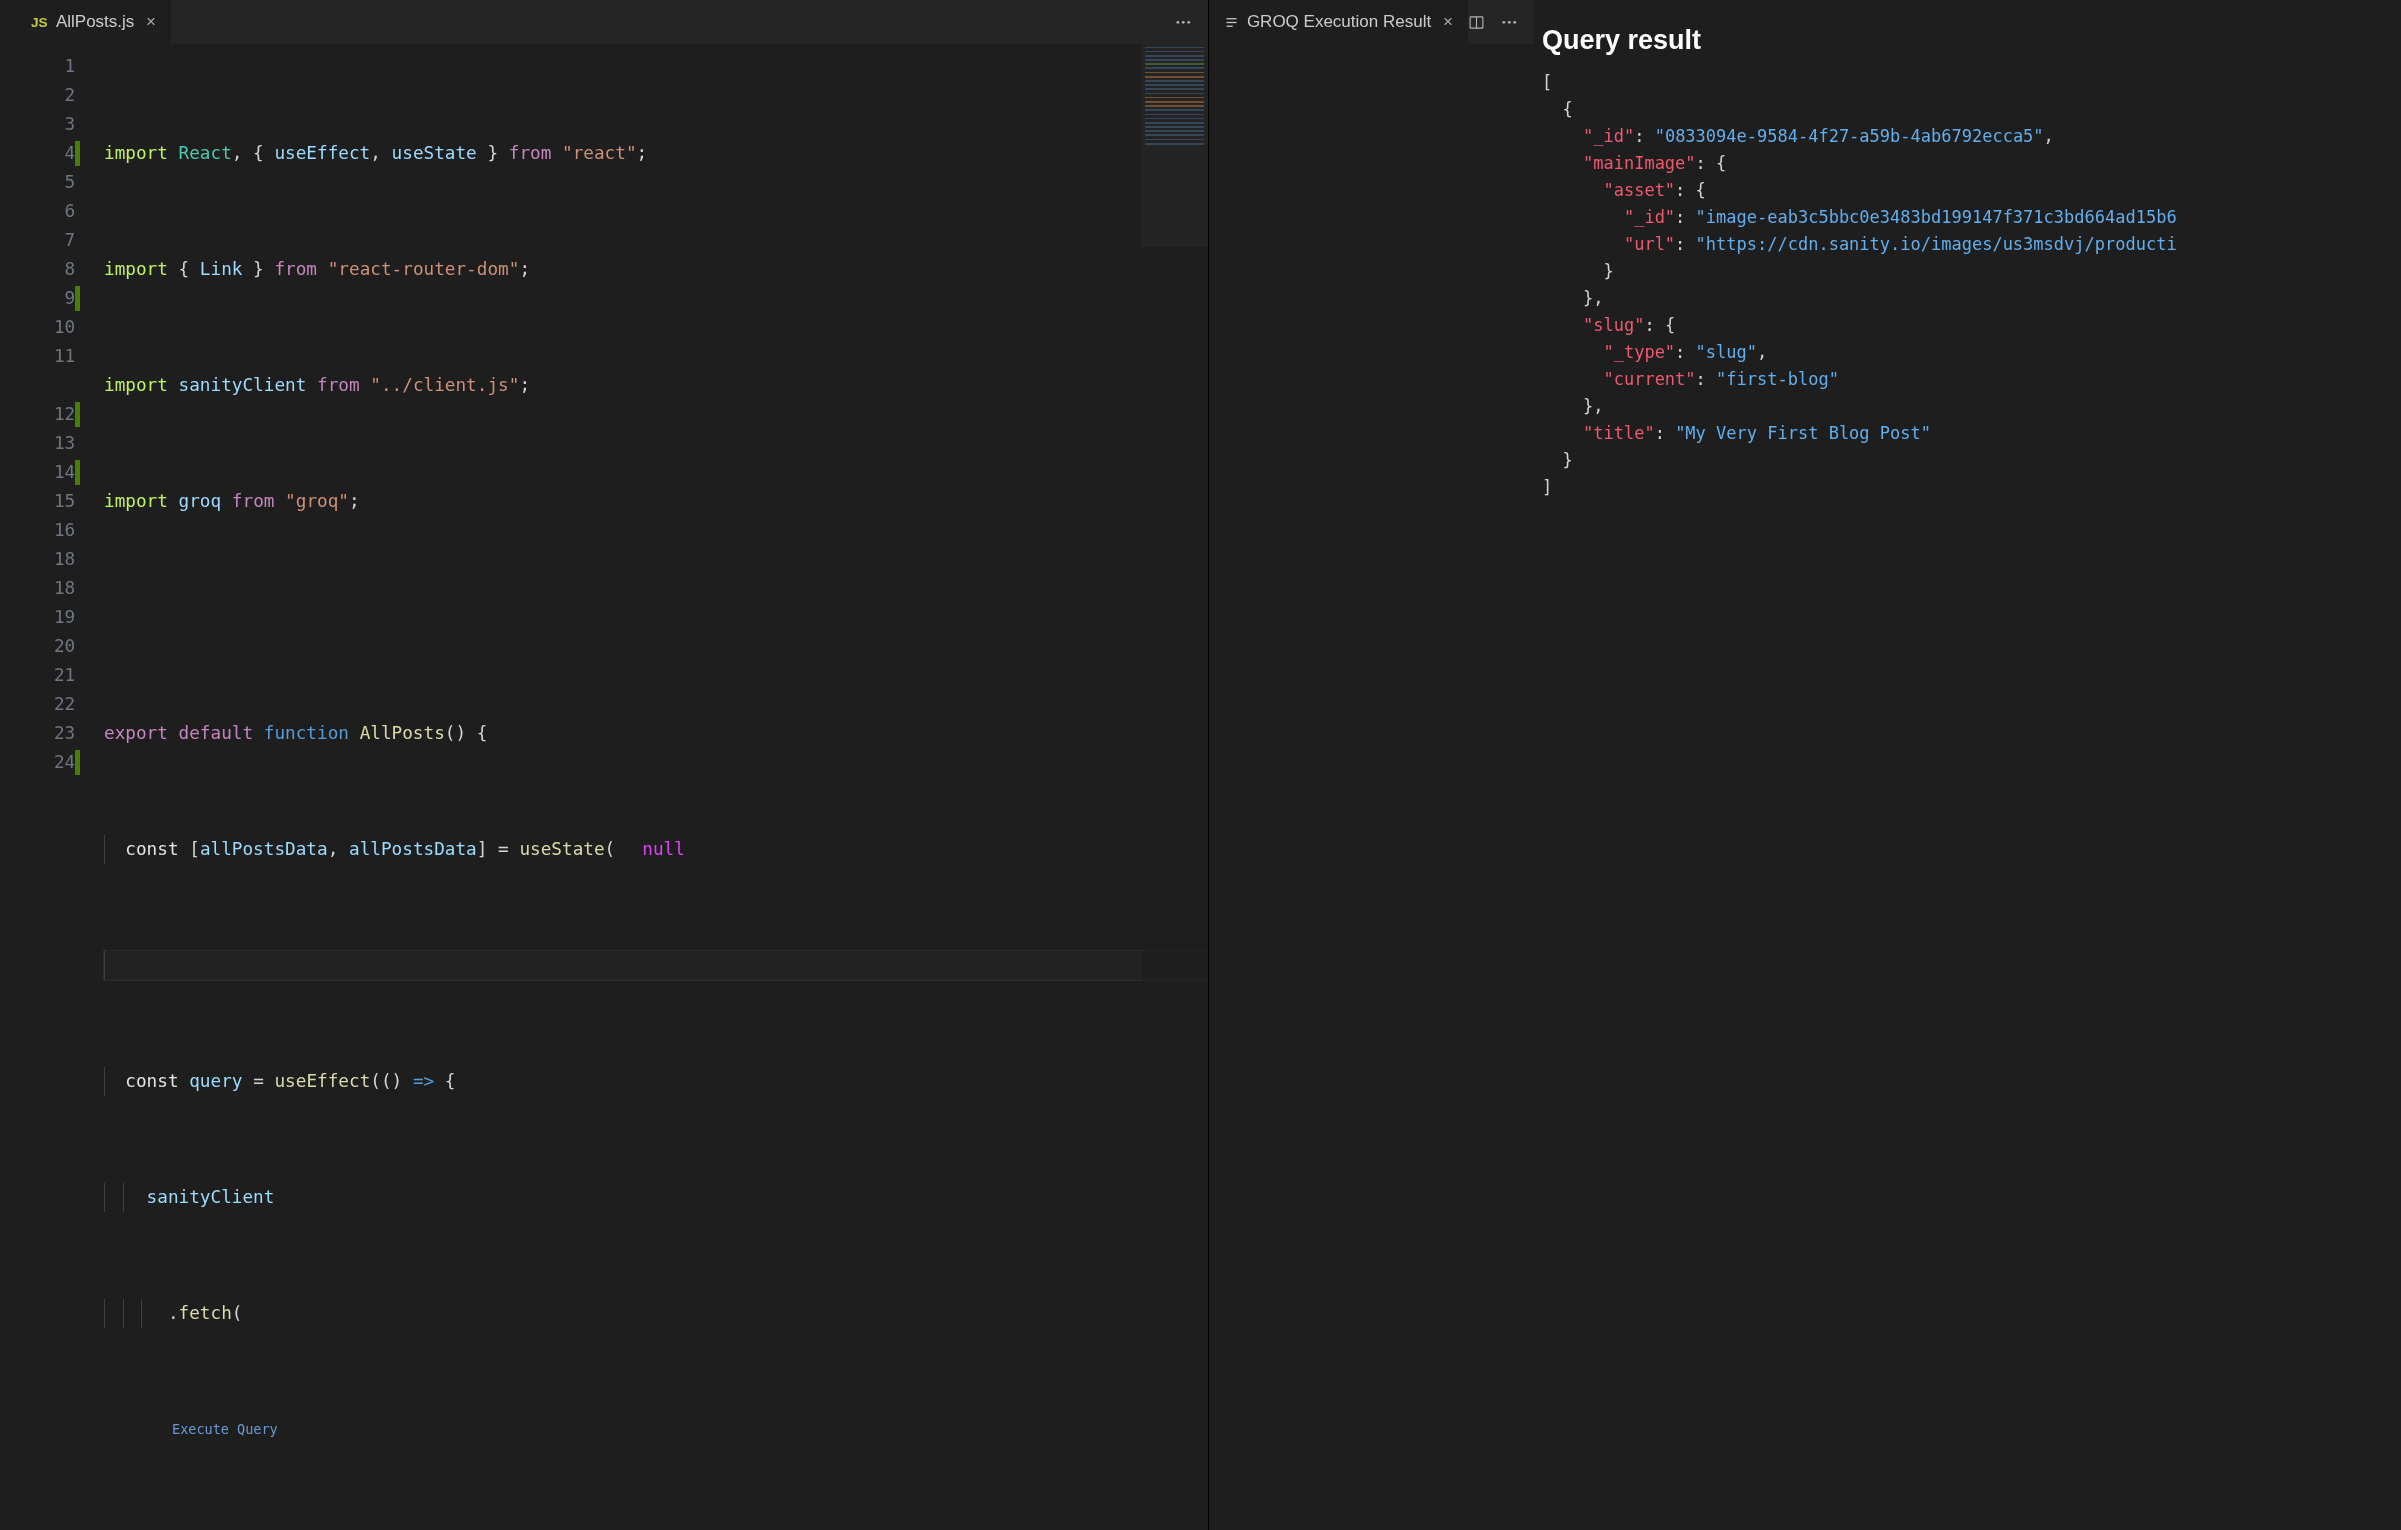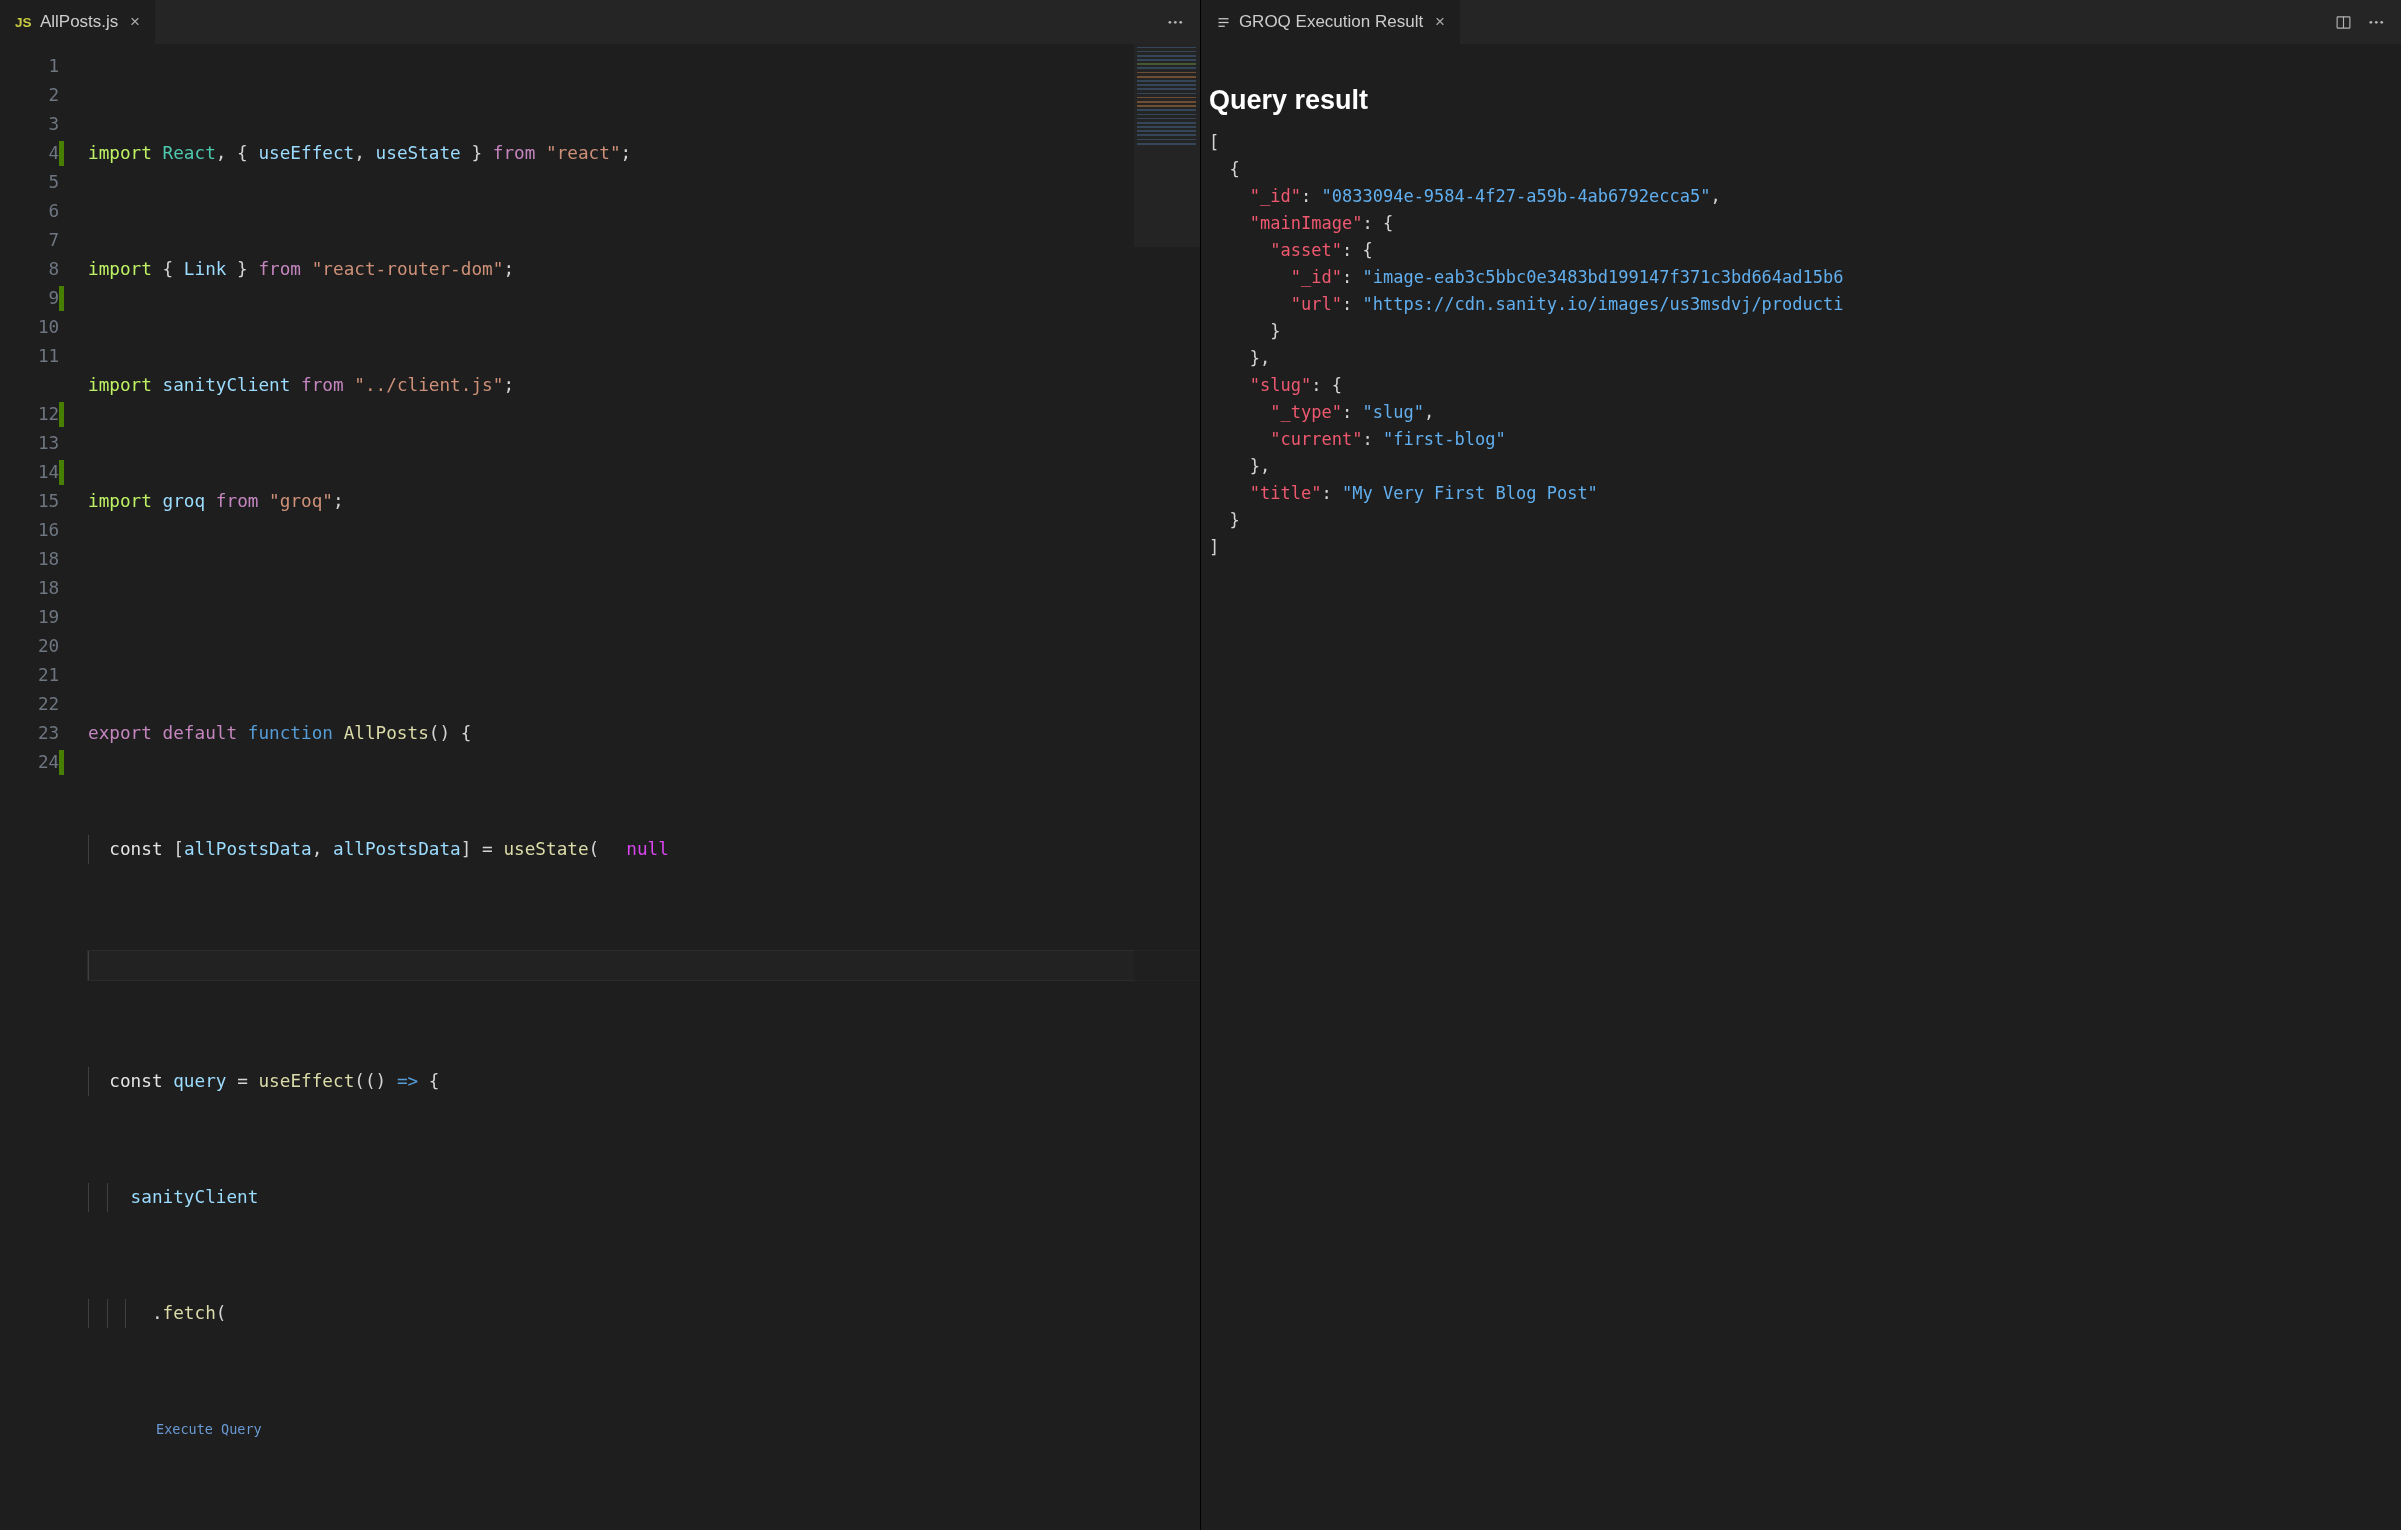--- a/index.html
+++ b/index.html
@@ -8,35 +8,34 @@
     height: 100%;
     background: #1e1e1e;
     font-family: "Menlo", "Consolas", monospace;
     color: #d4d4d4;
     overflow: hidden;
   }
   .app {
     display: flex;
     width: 100%;
     height: 100%;
+    padding-left: 16px;
   }
   .pane-left {
     width: 50%;
     display: flex;
     flex-direction: column;
     background: #1e1e1e;
     position: relative;
     border-right: 0.8px solid #000;
   }
   .pane-right {
     width: 50%;
     display: flex;
-    flex-direction: column;
-    background: #1e1e1e;
-    gap: 16px;
+    background: #1e1e1e;
   }
   
   .tab-bar {
     height: 44px;
     background: #252526;
     display: flex;
     align-items: center;
     font-family: -apple-system, "Segoe UI", sans-serif;
     font-size: 17px;
     color: #cccccc;

